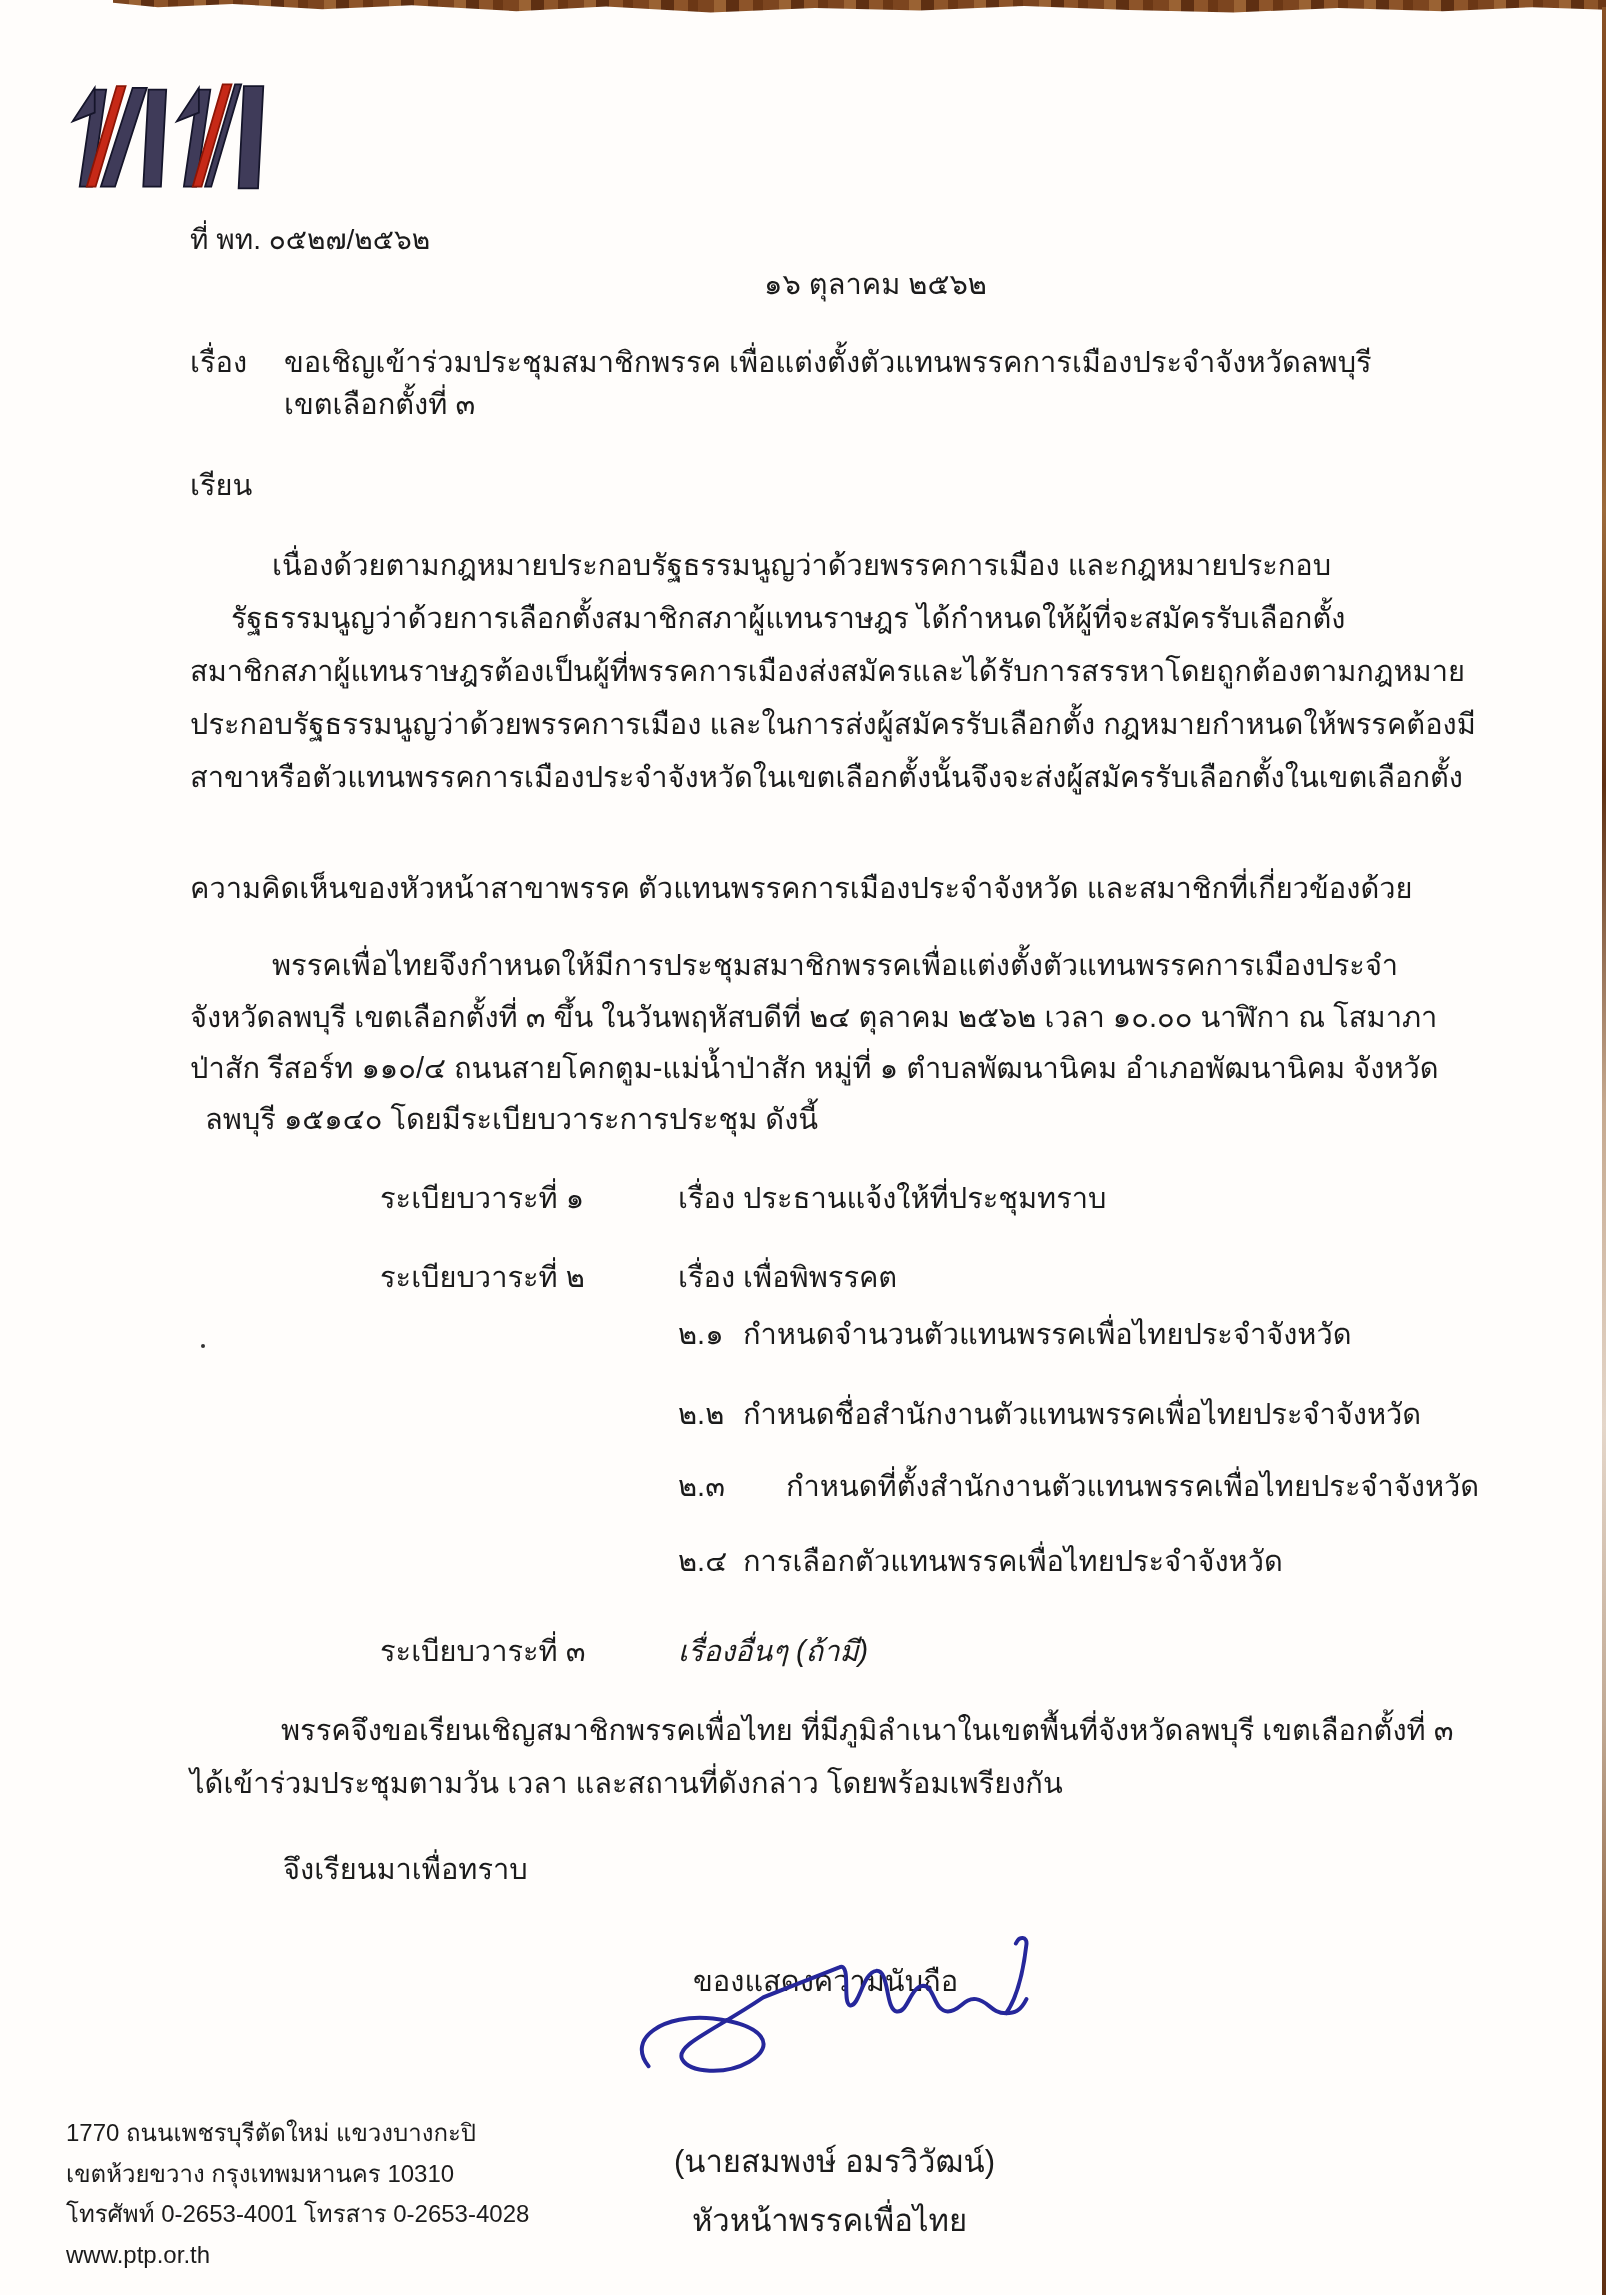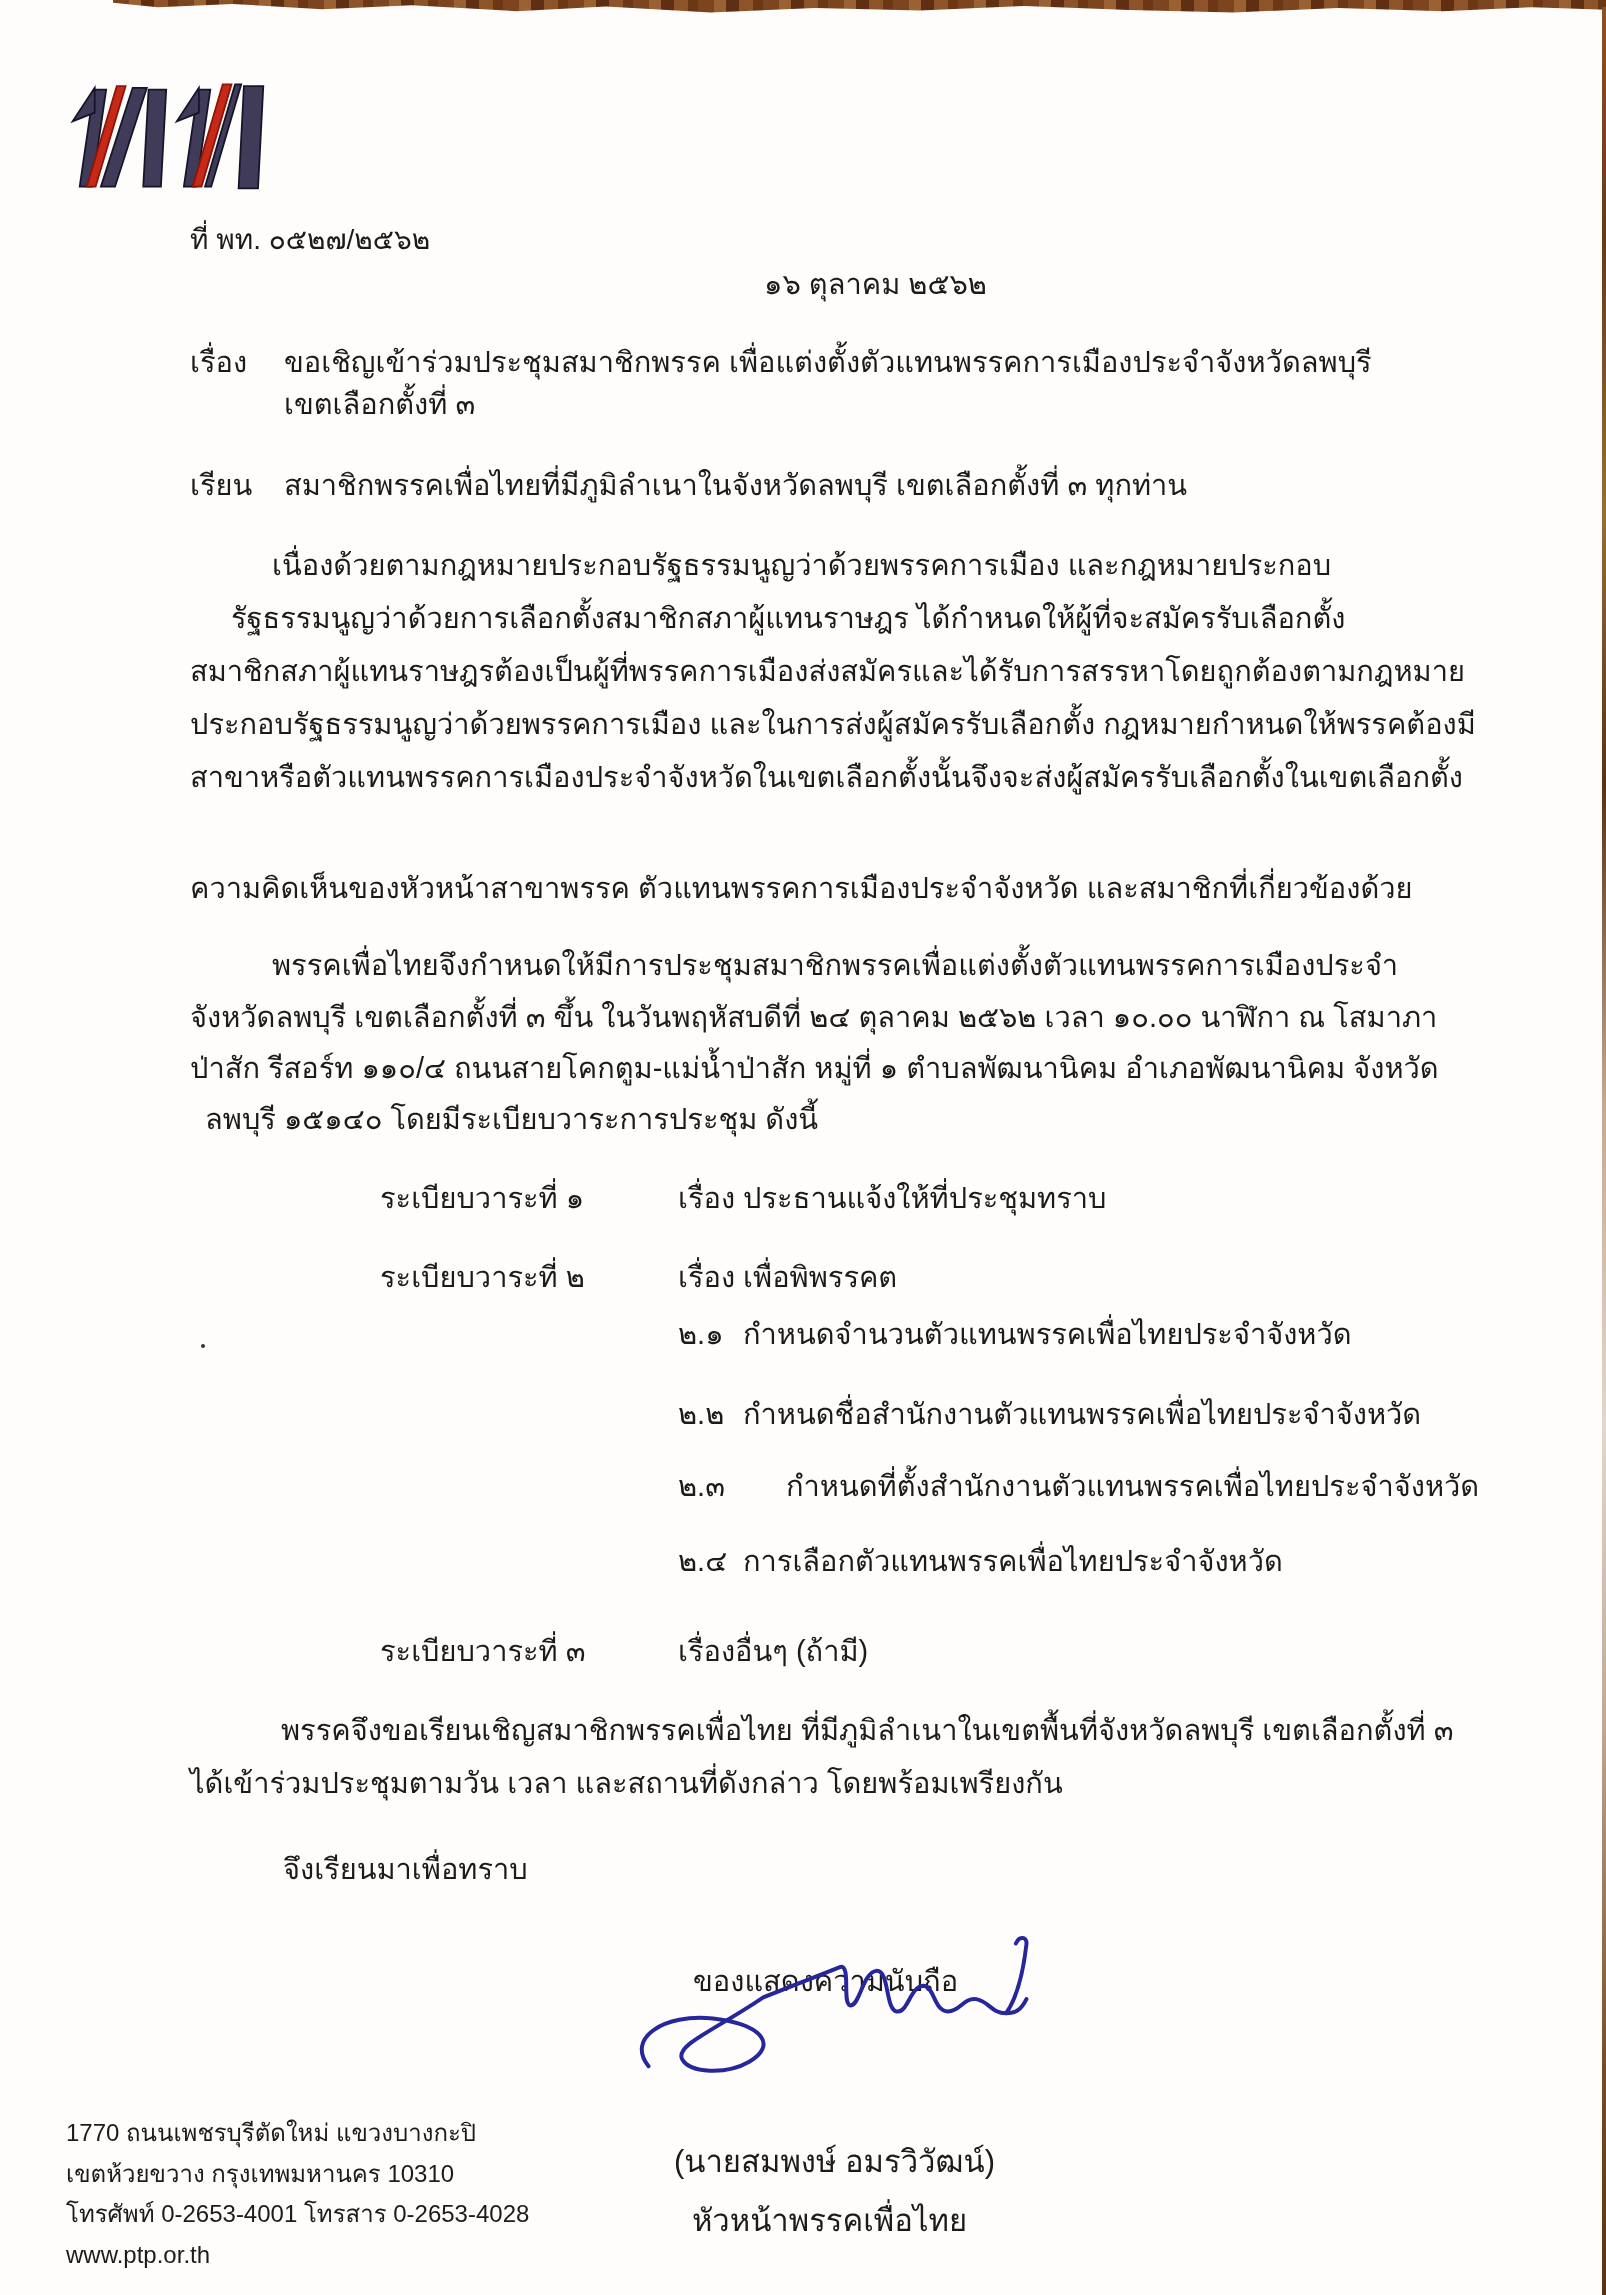--- a/index.html
+++ b/index.html
@@ -50,21 +50,20 @@
   </svg>
 
   <div class="t" style="left:190px;top:201px;font-size:28px;margin-top:20px;">ที่ พท. ๐๕๒๗/๒๕๖๒</div>
   <div class="t" style="left:764px;top:265px;">๑๖ ตุลาคม ๒๕๖๒</div>
 
   <div class="t" style="left:190px;top:343px;">เรื่อง</div>
   <div class="t" style="left:284px;top:343px;">ขอเชิญเข้าร่วมประชุมสมาชิกพรรค เพื่อแต่งตั้งตัวแทนพรรคการเมืองประจำจังหวัดลพบุรี</div>
   <div class="t" style="left:284px;top:385px;">เขตเลือกตั้งที่ ๓</div>
 
   <div class="t" style="left:190px;top:466px;">เรียน</div>
-  <div class="t" style="left:284px;top:466px;">สมาชิกพรรคเพื่อไทยที่มีภูมิลำเนาในจังหวัดลพบุรี เขตเลือกตั้งที่ ๓ ทุกท่าน</div>
 
   <div class="t" style="left:272px;top:546px;">เนื่องด้วยตามกฎหมายประกอบรัฐธรรมนูญว่าด้วยพรรคการเมือง และกฎหมายประกอบ</div>
   <div class="t" style="left:190px;top:599px;margin-left:41px;">รัฐธรรมนูญว่าด้วยการเลือกตั้งสมาชิกสภาผู้แทนราษฎร ได้กำหนดให้ผู้ที่จะสมัครรับเลือกตั้ง</div>
   <div class="t" style="left:190px;top:652px;">สมาชิกสภาผู้แทนราษฎรต้องเป็นผู้ที่พรรคการเมืองส่งสมัครและได้รับการสรรหาโดยถูกต้องตามกฎหมาย</div>
   <div class="t" style="left:190px;top:705px;">ประกอบรัฐธรรมนูญว่าด้วยพรรคการเมือง และในการส่งผู้สมัครรับเลือกตั้ง กฎหมายกำหนดให้พรรคต้องมี</div>
   <div class="t" style="left:190px;top:758px;">สาขาหรือตัวแทนพรรคการเมืองประจำจังหวัดในเขตเลือกตั้งนั้นจึงจะส่งผู้สมัครรับเลือกตั้งในเขตเลือกตั้ง</div>
   <div class="t" style="left:190px;top:863px;margin-top:6px;">ความคิดเห็นของหัวหน้าสาขาพรรค ตัวแทนพรรคการเมืองประจำจังหวัด และสมาชิกที่เกี่ยวข้องด้วย</div>
 
   <div class="t" style="left:272px;top:946px;">พรรคเพื่อไทยจึงกำหนดให้มีการประชุมสมาชิกพรรคเพื่อแต่งตั้งตัวแทนพรรคการเมืองประจำ</div>
   <div class="t" style="left:190px;top:998px;">จังหวัดลพบุรี เขตเลือกตั้งที่ ๓ ขึ้น ในวันพฤหัสบดีที่ ๒๔ ตุลาคม ๒๕๖๒ เวลา ๑๐.๐๐ นาฬิกา ณ โสมาภา</div>
@@ -85,21 +84,21 @@
   <div class="t" style="left:678px;top:1395px;">๒.๒</div>
   <div class="t" style="left:743px;top:1395px;">กำหนดชื่อสำนักงานตัวแทนพรรคเพื่อไทยประจำจังหวัด</div>
 
   <div class="t" style="left:678px;top:1467px;">๒.๓</div>
   <div class="t" style="left:786px;top:1467px;">กำหนดที่ตั้งสำนักงานตัวแทนพรรคเพื่อไทยประจำจังหวัด</div>
 
   <div class="t" style="left:678px;top:1542px;">๒.๔</div>
   <div class="t" style="left:743px;top:1542px;">การเลือกตัวแทนพรรคเพื่อไทยประจำจังหวัด</div>
 
   <div class="t" style="left:380px;top:1632px;">ระเบียบวาระที่  ๓</div>
-  <div class="t" style="left:678px;top:1632px;">เรื่องอื่นๆ (ถ้ามี)</div>
+  <div class="t" style="left:678px;top:1632px;font-style:italic;">เรื่องอื่นๆ (ถ้ามี)</div>
 
   <div class="t" style="left:281px;top:1711px;">พรรคจึงขอเรียนเชิญสมาชิกพรรคเพื่อไทย ที่มีภูมิลำเนาในเขตพื้นที่จังหวัดลพบุรี เขตเลือกตั้งที่ ๓</div>
   <div class="t" style="left:190px;top:1764px;">ได้เข้าร่วมประชุมตามวัน เวลา และสถานที่ดังกล่าว โดยพร้อมเพรียงกัน</div>
   <div class="t" style="left:283px;top:1850px;">จึงเรียนมาเพื่อทราบ</div>
 
   <div class="t" style="left:693px;top:1962px;">ของแสดงความนับถือ</div>
 
   <svg class="sig-svg" viewBox="0 0 472 222">
     <g fill="none" stroke="#26279b" stroke-width="4.5" stroke-linecap="round">
       <path d="M22,152 C-4,120 40,92 95,98 C152,105 168,128 136,147 C110,162 68,160 60,144 C52,128 96,112 152,74 L238,40 C252,34 241,80 250,83 C261,86 264,46 280,44 C295,43 290,88 303,90 C316,92 318,62 333,61 C346,61 345,90 361,90 C375,90 379,74 393,76 C407,78 410,92 427,92 C438,92 444,88 450,76"></path>

